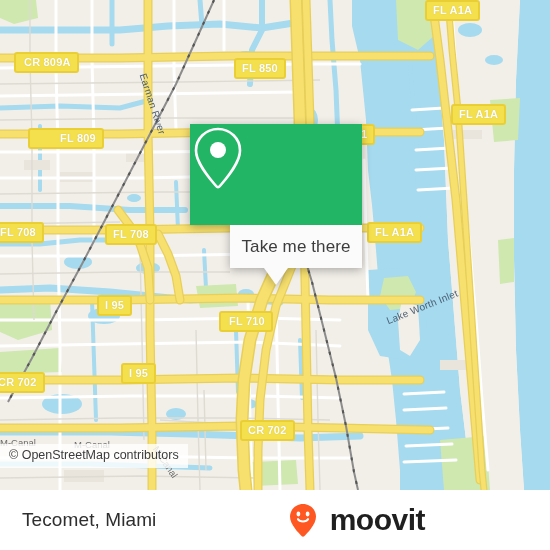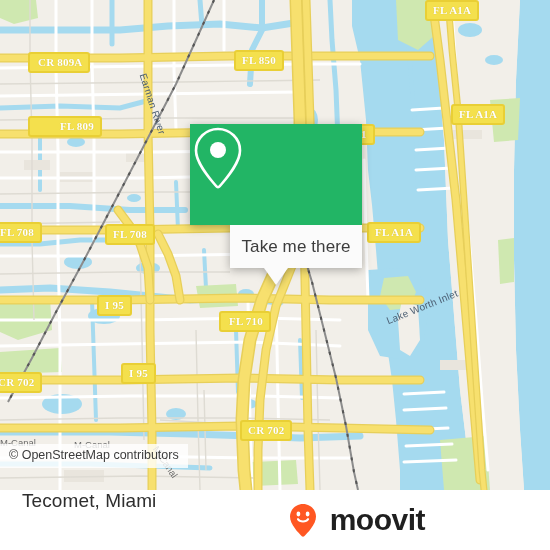--- a/index.html
+++ b/index.html
@@ -27,21 +27,20 @@
     border:2px solid #e9cf35;
     border-radius:3px;
     color:#ffffff;
     font-weight:bold;
     font-size:11px;
     line-height:14px;
     padding:1px 6px 2px 6px;
     white-space:nowrap;
     text-shadow:0 0 1px rgba(120,100,0,.35);
     letter-spacing:.2px;
-    font-family:Liberation Serif, serif;
   }
   .watername {
     position:absolute;
     color:#4c5f73;
     font-size:10px;
     white-space:nowrap;
     letter-spacing:.2px;
   }
   .landname {
     position:absolute;
@@ -90,21 +89,21 @@
     width:0; height:0;
     border-left:12px solid transparent;
     border-right:12px solid transparent;
     border-top:17px solid #fbfbfb;
   }
 
   
   #bottombar {
     position:absolute; left:0; top:490px; width:460px; height:60px;
     background:#ffffff;
-    display:flex; justify-content:space-between;
+    display:flex; align-items:center; justify-content:space-between;
     padding:0 35px 0 22px;
     z-index:50;
   }
   #place-title {
     font-size:19px;
     color:#2e2e2e;
     letter-spacing:.1px;
   }
   #brand { display:flex; align-items:center; gap:12px; }
   #brand-word {
@@ -310,25 +309,25 @@
       </g>
     </svg>
 
     <div class="watername" style="left:148px; top:72px; transform:rotate(72deg); transform-origin:left top;">Earman River</div>
     <div class="watername" style="left:385px; top:316px; transform:rotate(-22deg); transform-origin:left top;">Lake Worth Inlet</div>
 
     <div class="landname" style="left:0px; top:437px;">M-Canal</div>
     <div class="landname" style="left:74px; top:439px;">M-Canal</div>
     <div class="landname" style="left:160px; top:444px; transform:rotate(56deg); transform-origin:left top;">M-Canal</div>
 
-    <div class="shield" style="left:28px;  top:52px;padding-left:8px;">CR 809A</div>
-    <div class="shield" style="left:234px; top:50px;">FL 850</div>
+    <div class="shield" style="left:14px;  top:52px;padding-left:8px;">CR 809A</div>
+    <div class="shield" style="left:234px; top:58px;">FL 850</div>
     <div class="shield" style="left:425px; top:0px;">FL A1A</div>
     <div class="shield" style="left:451px; top:104px;">FL A1A</div>
-    <div class="shield" style="left:28px;  top:116px;padding-left:30px;">FL 809</div>
+    <div class="shield" style="left:28px;  top:128px;padding-left:30px;">FL 809</div>
     <div class="shield" style="left:353px; top:124px;">1</div>
     <div class="shield" style="left:-8px;  top:222px;">FL 708</div>
     <div class="shield" style="left:105px; top:224px;">FL 708</div>
     <div class="shield" style="left:367px; top:222px;">FL A1A</div>
     <div class="shield" style="left:97px;  top:295px;">I 95</div>
     <div class="shield" style="left:219px; top:311px;padding-left:8px;">FL 710</div>
     <div class="shield" style="left:121px; top:363px;">I 95</div>
     <div class="shield" style="left:-10px; top:372px;">CR 702</div>
     <div class="shield" style="left:240px; top:420px;">CR 702</div>
 

